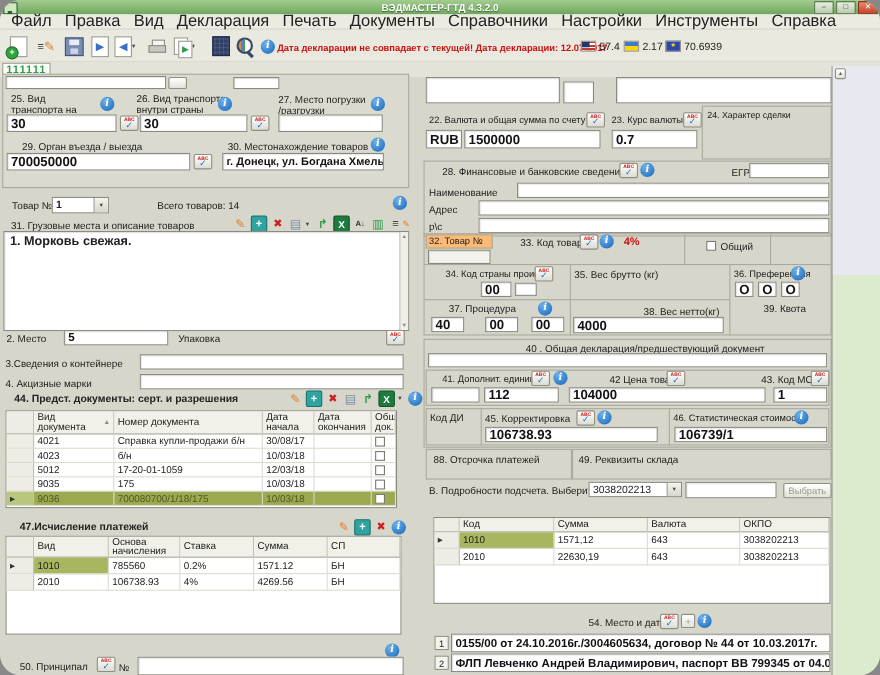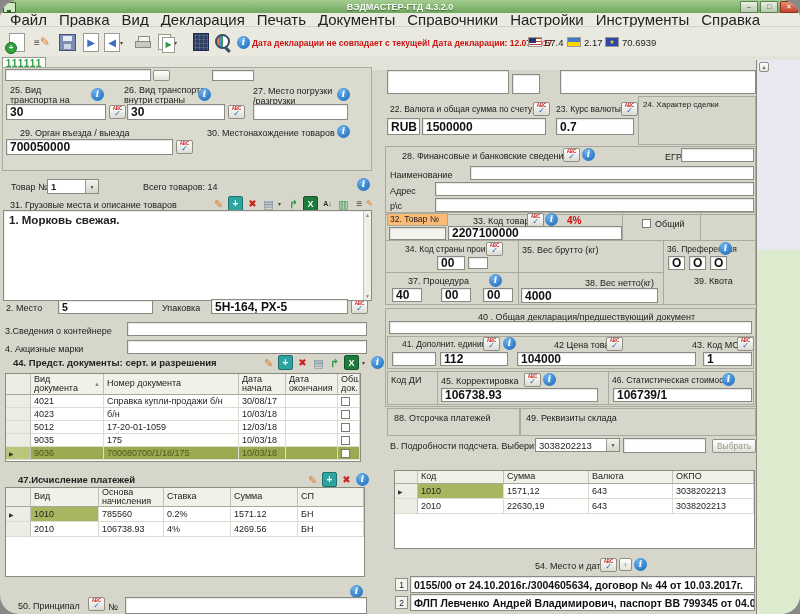--- a/index.html
+++ b/index.html
@@ -245,20 +245,21 @@
   <div class="lbl" style="left:20px;top:128px">29. Орган въезда / выезда</div>
   <div class="lbl" style="left:207px;top:128px">30. Местонахождение товаров</div>
   <span class="info" style="left:337px;top:125px">
       <span>i</span>
     </span>
   <div class="fld bigval" style="left:6px;top:139px;width:167px;height:16px">700050000</div>
   <span class="abc" style="left:176px;top:140px">
       <span class="t">ABC</span>
       <span class="c">✓</span>
     </span>
+  <div class="fld" style="left:202px;top:139px;width:147px;height:16px;font-size:10px">г. Донецк, ул. Богдана Хмель</div>
 
   <div class="lbl" style="left:11px;top:182px">Товар №:</div>
   <div class="combo" style="left:47px;top:179px;width:52px;height:15px;font-weight:bold">
     <span>1</span>
       <span class="cbtn">▼</span>
     </div>
   <div class="lbl" style="left:143px;top:182px">Всего товаров: 14</div>
   <span class="info" style="left:357px;top:178px">
       <span>i</span>
     </span>
@@ -279,21 +280,20 @@
   </div>
   <div class="desc" style="left:3px;top:210px;width:369px;height:91px"><span>1. Морковь свежая.</span></div>
   <div class="scrollv" style="left:363px;top:211px;width:8px;height:89px">
     <span>▲</span>
       <span>▼</span>
     </div>
 
   <div class="lbl" style="left:6px;top:303px">2. Место</div>
   <div class="fld" style="left:58px;top:300px;width:95px;height:14px">5</div>
   <div class="lbl" style="left:162px;top:303px">Упаковка</div>
-  <div class="fld bigval" style="left:211px;top:299px;width:137px;height:15px">5Н-164, РХ-5</div>
   <span class="abc" style="left:351px;top:300px">
       <span class="t">ABC</span>
       <span class="c">✓</span>
     </span>
 
   <div class="lbl" style="left:5px;top:326px">3.Сведения о контейнере</div>
   <div class="fld" style="left:127px;top:322px;width:240px;height:14px"></div>
   <div class="lbl" style="left:5px;top:344px">4. Акцизные марки</div>
   <div class="fld" style="left:127px;top:340px;width:240px;height:14px"></div>
 
@@ -460,21 +460,20 @@
   <div class="fld" style="left:389px;top:227px;width:57px;height:13px;background:#f4f4ee"></div>
   <div class="lbl" style="left:473px;top:216px">33. Код товара</div>
   <span class="abc" style="left:527px;top:213px">
       <span class="t">ABC</span>
       <span class="c">✓</span>
     </span>
   <span class="info" style="left:545px;top:213px">
       <span>i</span>
     </span>
   <span class="redpct" style="left:567px;top:215px">4%</span>
-  <div class="fld bigval" style="left:448px;top:226px;width:174px;height:14px">2207100000</div>
   <div class="vline" style="left:622px;top:213px;height:27px"></div>
   <span class="cb" style="position:absolute;left:642px;top:219px"></span>
   <div class="lbl" style="left:655px;top:219px">Общий</div>
   <div class="vline" style="left:700px;top:213px;height:27px"></div>
   <div class="hline" style="left:386px;top:240px;width:369px"></div>
 
   <div class="lbl" style="left:405px;top:245px;font-size:8.5px">34. Код страны происх.</div>
   <span class="abc" style="left:486px;top:242px">
       <span class="t">ABC</span>
       <span class="c">✓</span>

